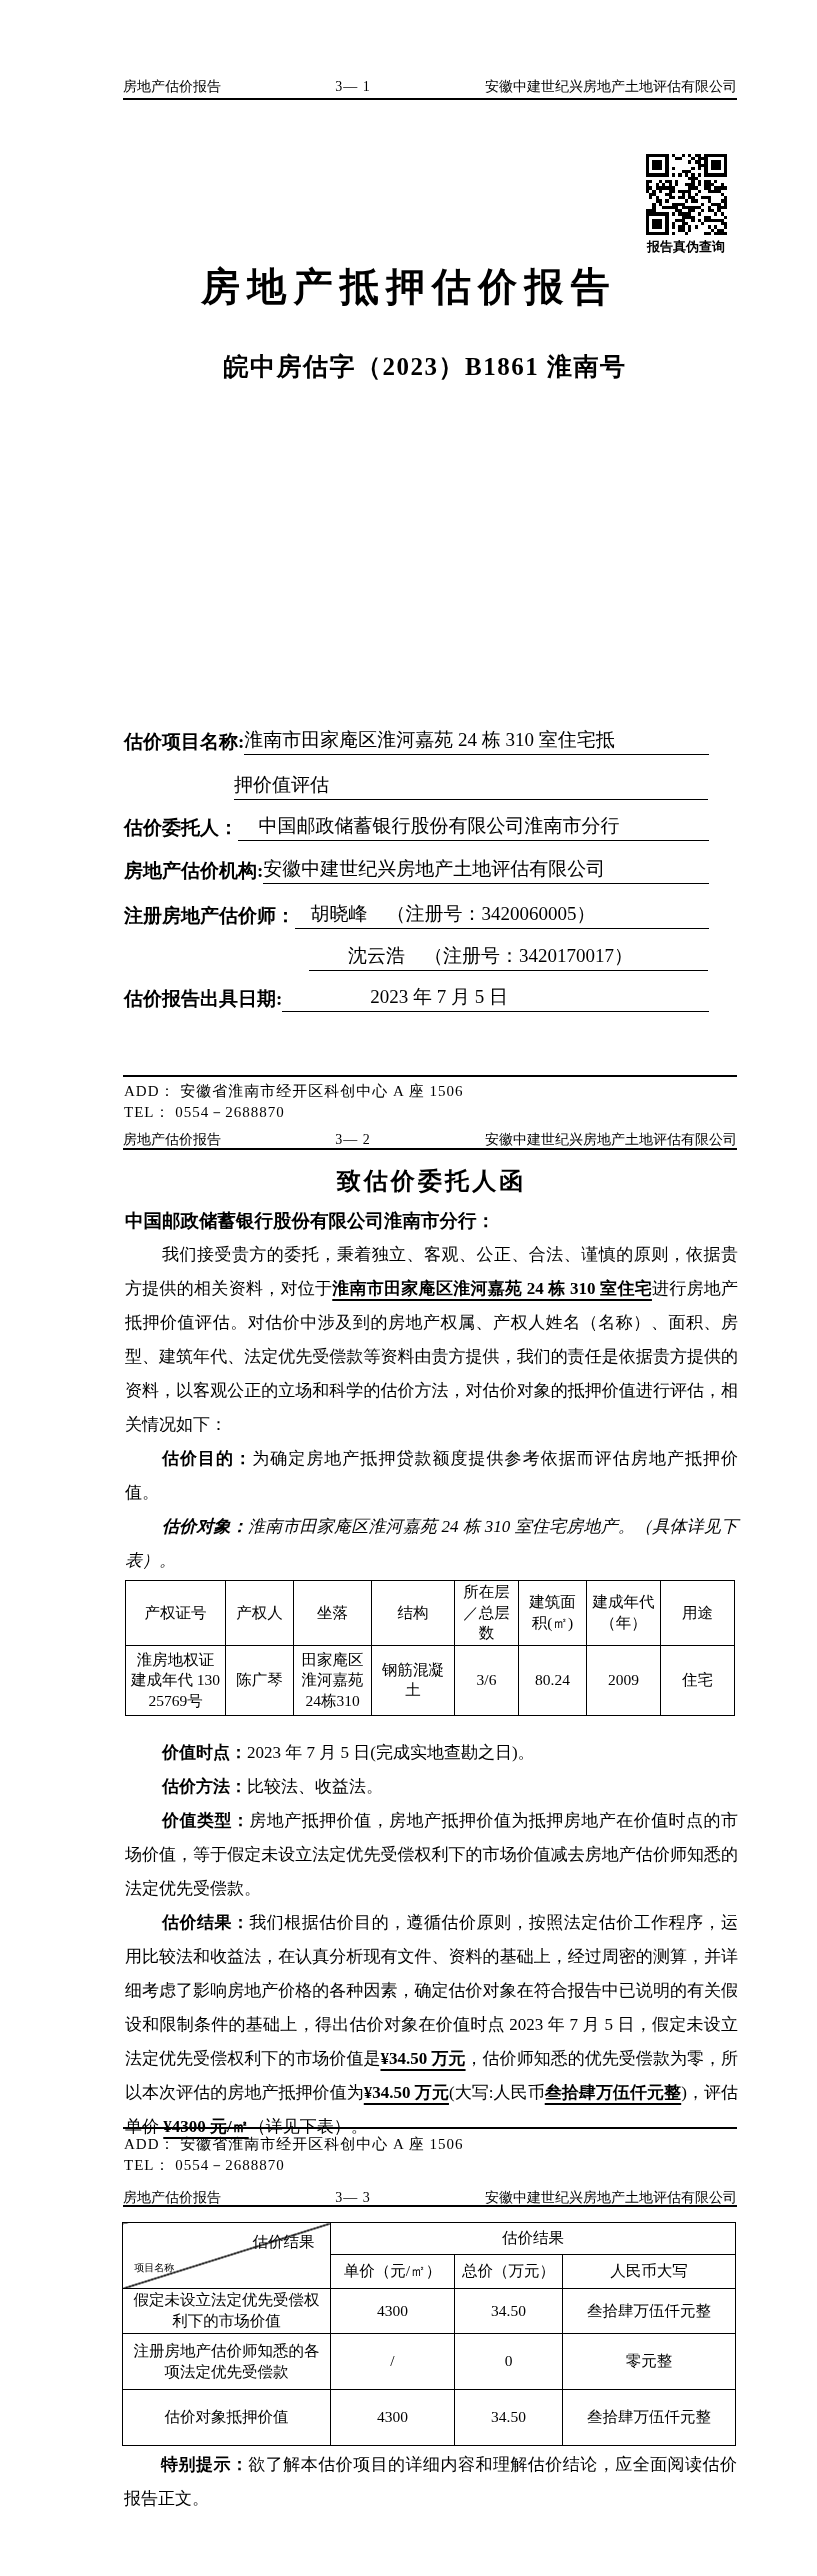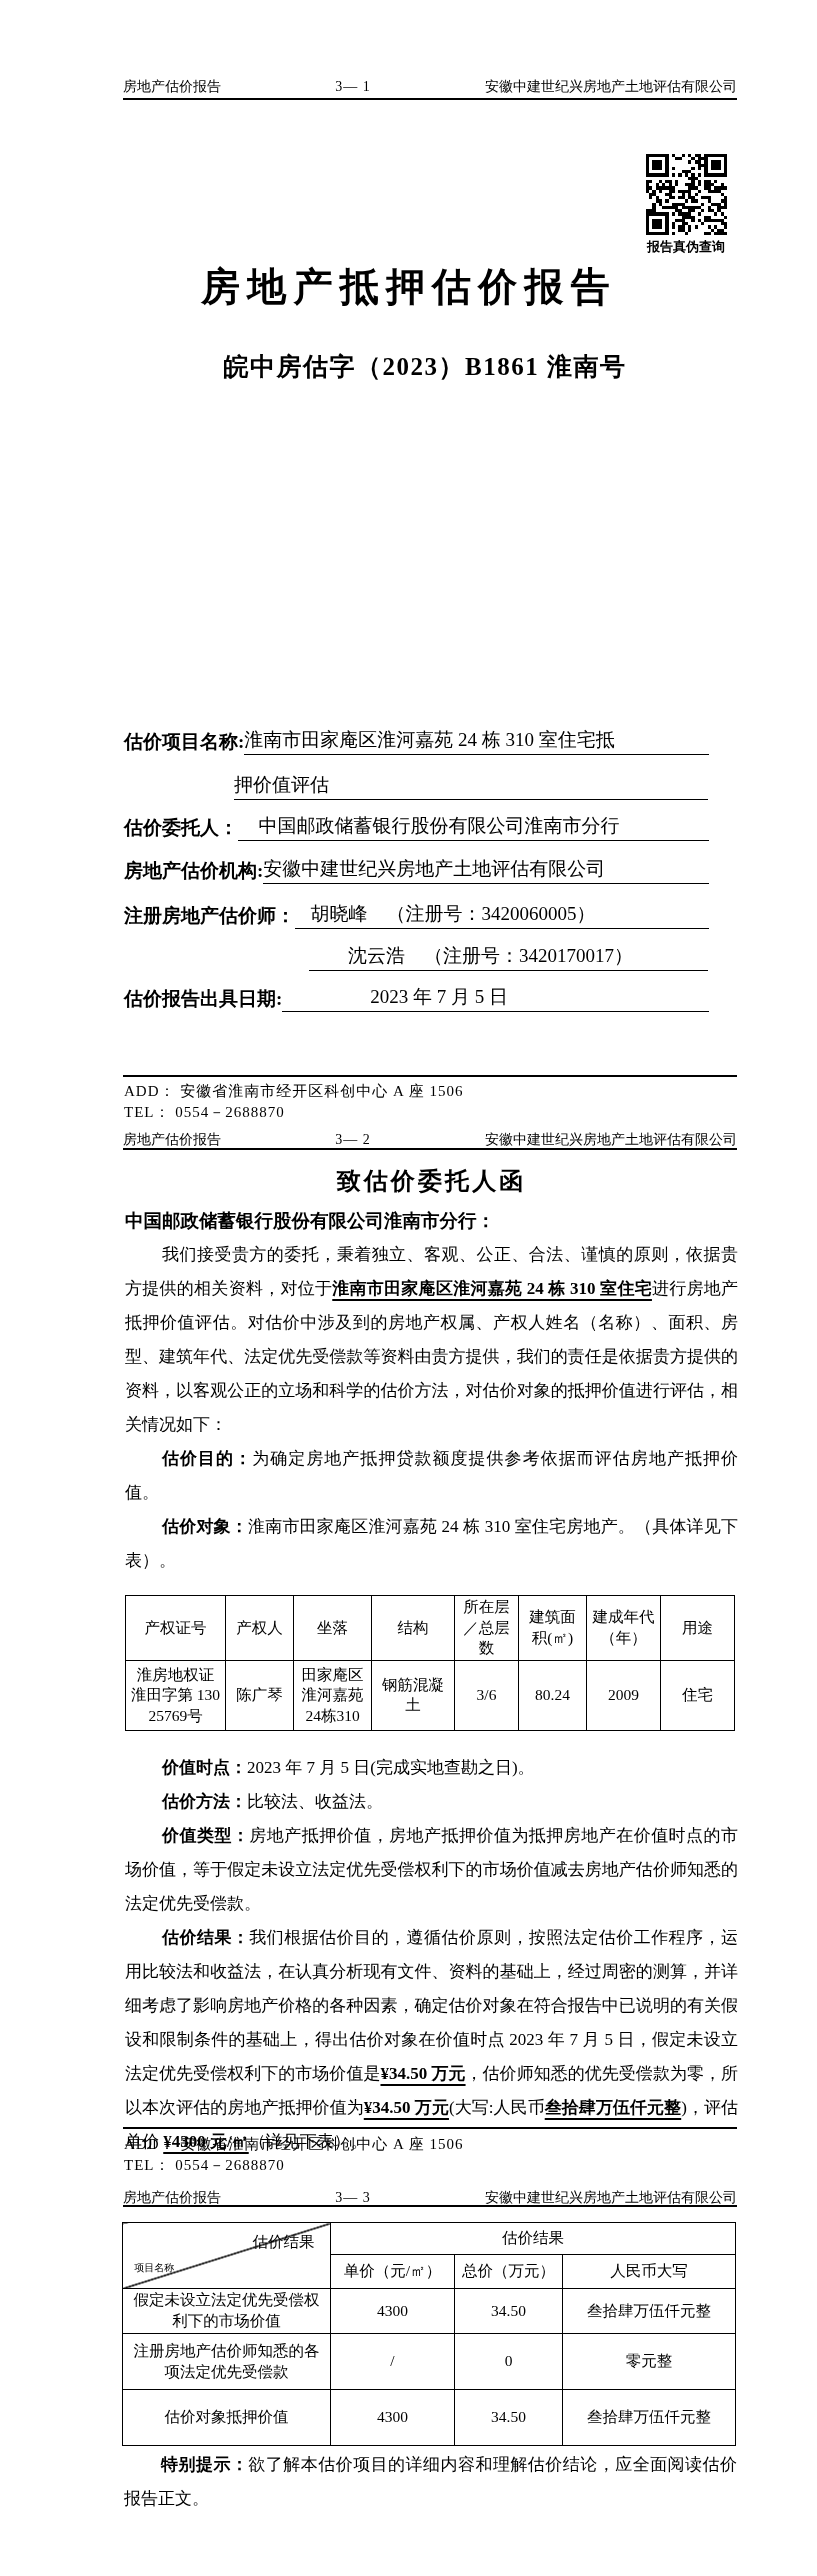--- a/index.html
+++ b/index.html
@@ -402,21 +402,21 @@
     <span class="c">3—  2</span>
     <span>安徽中建世纪兴房地产土地评估有限公司</span>
   </div>
   <div class="abs rule" style="top:1148px;"></div>
 
   <div class="abs" style="left:125px;top:1165px;width:613px;">
     <div class="letter-title">致估价委托人函</div>
     <div class="salutation">中国邮政储蓄银行股份有限公司淮南市分行：</div>
     <div class="para indent"><span>我们接受贵方的委托，秉着独立、客观、公正、合法、谨慎的原则，依据贵方提供的相关资料，对位于</span><span class="b u">淮南市田家庵区淮河嘉苑 24 栋 310 室住宅</span><span>进行房地产抵押价值评估。对估价中涉及到的房地产权属、产权人姓名（名称）、面积、房型、建筑年代、法定优先受偿款等资料由贵方提供，我们的责任是依据贵方提供的资料，以客观公正的立场和科学的估价方法，对估价对象的抵押价值进行评估，相关情况如下：</span></div>
     <div class="para indent"><span class="b">估价目的：</span><span>为确定房地产抵押贷款额度提供参考依据而评估房地产抵押价值。</span></div>
-    <div class="para indent" style="margin-bottom:17px;"><span class="b">估价对象：</span><span>淮南市田家庵区淮河嘉苑 24 栋 310 室住宅房地产。（具体详见下表）。</span></div>
+    <div class="para indent" style="margin-bottom:2px;font-style:italic;"><span class="b">估价对象：</span><span>淮南市田家庵区淮河嘉苑 24 栋 310 室住宅房地产。（具体详见下表）。</span></div>
 
     <table class="ptable">
       <colgroup>
         <col style="width:100px">
           <col style="width:68px">
           <col style="width:78px">
           <col style="width:83px">
         <col style="width:64px">
           <col style="width:68px">
           <col style="width:74px">
@@ -427,21 +427,21 @@
         <th>产权证号</th>
         <th>产权人</th>
         <th>坐落</th>
         <th>结构</th>
         <th>所在层／总层数</th>
         <th>建筑面积(㎡)</th>
         <th>建成年代（年）</th>
         <th>用途</th>
       </tr>
       <tr>
-        <td>淮房地权证 淮田字第 13025769号</td>
+        <td>淮房地权证 建成年代 13025769号</td>
         <td>陈广琴</td>
         <td>田家庵区 淮河嘉苑 24栋310</td>
         <td>钢筋混凝土</td>
         <td>3/6</td>
         <td>80.24</td>
         <td>2009</td>
         <td>住宅</td>
       </tr>
     </tbody>
       </table>

